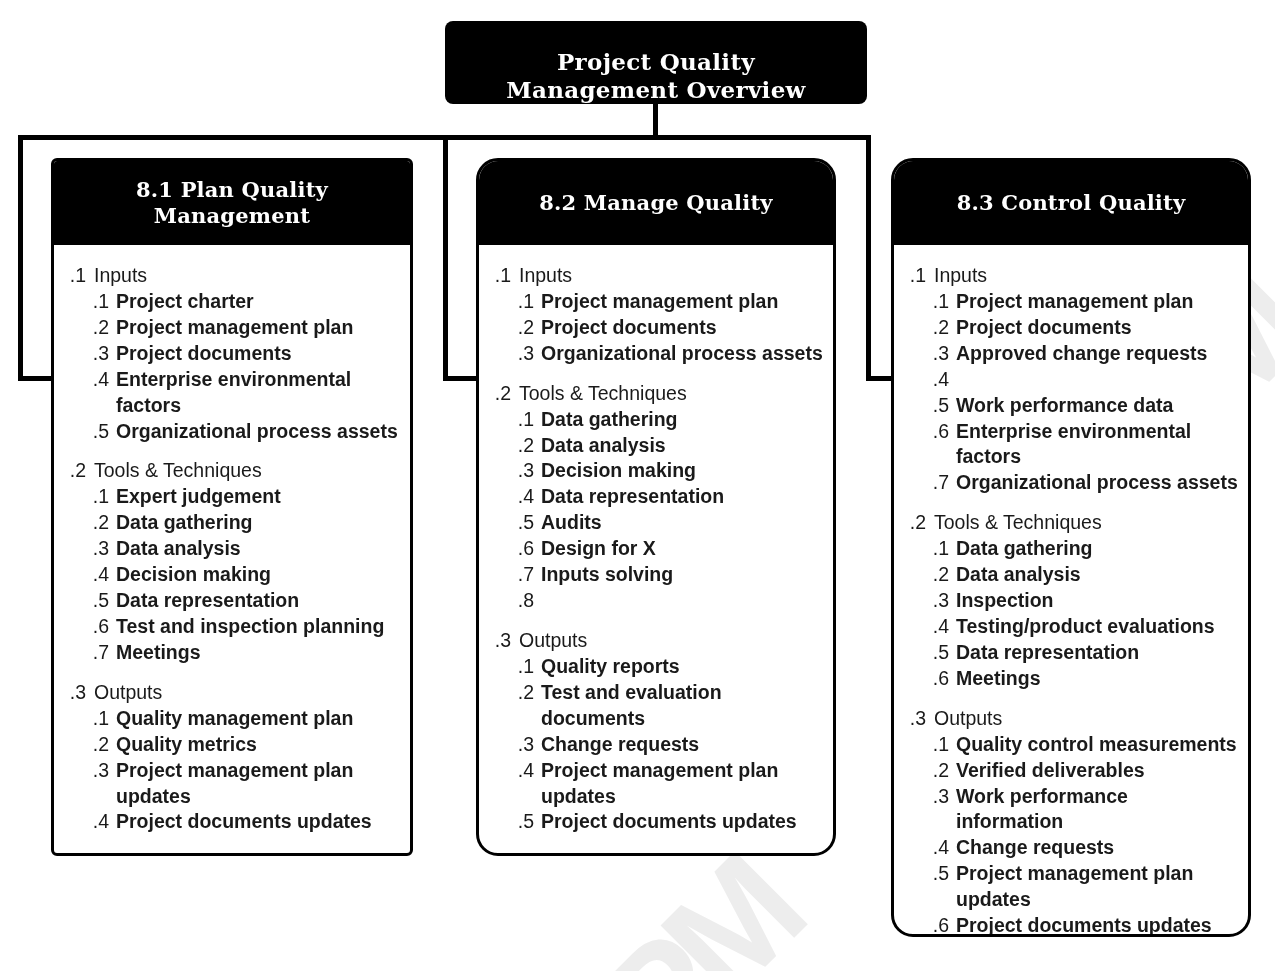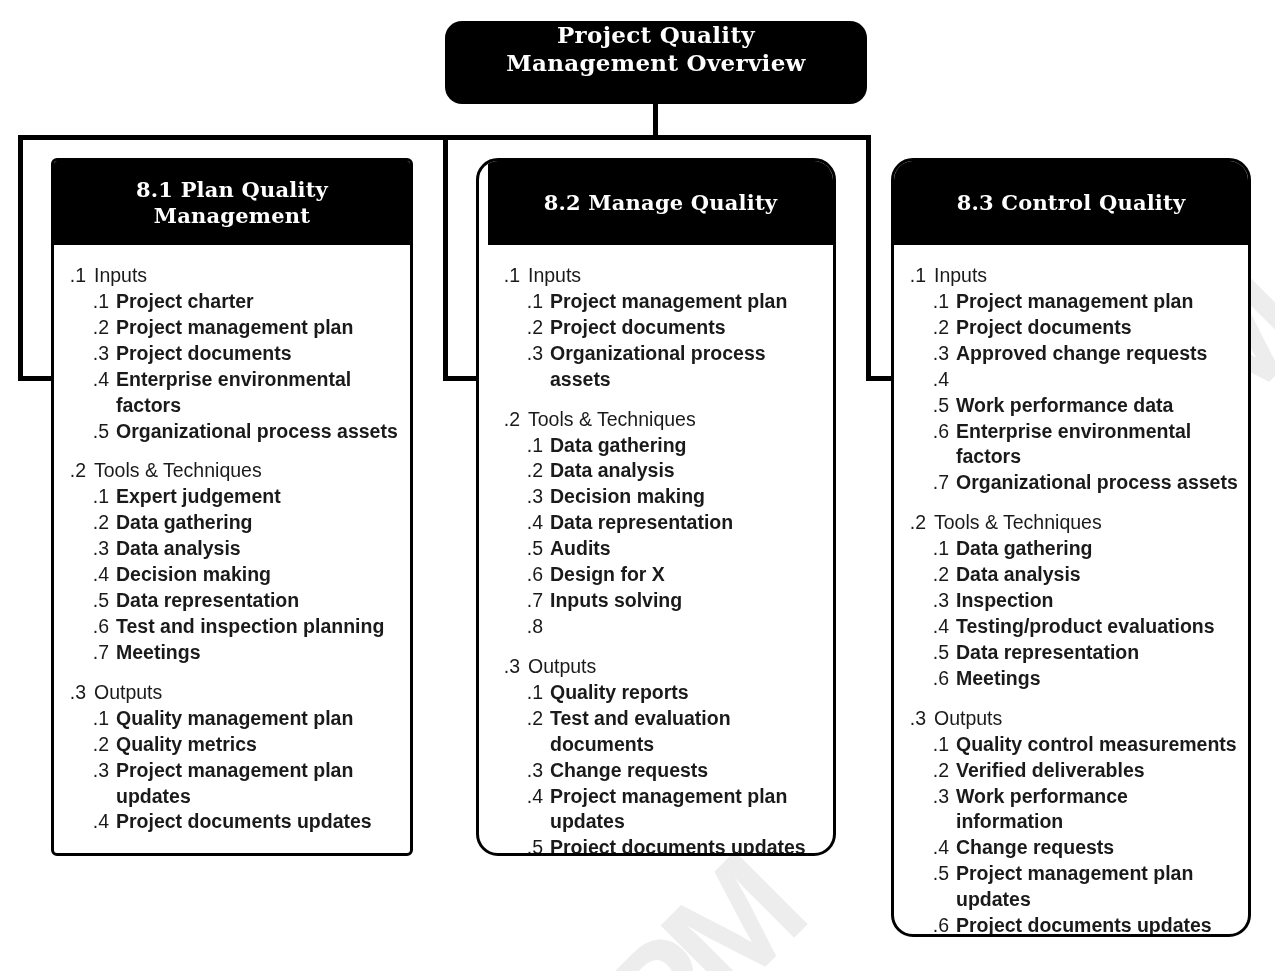--- a/index.html
+++ b/index.html
@@ -59,24 +59,24 @@
   #stub-3  { left: 866px; top: 376px; width: 38px; height: 5px;  }
 
   
   #title-box {
     position: absolute;
     left: 445px;
     top: 21px;
     width: 422px;
     height: 83px;
     background: #000000;
-    border-radius: 17px;
+    border-radius: 8px;
     z-index: 3;
     display: flex;
-    align-items: flex-start;
+    align-items: flex-end;
     justify-content: center;
   }
   #title-box .title-text {
     color: #ffffff;
     font-family: "DejaVu Serif", serif;
     font-weight: bold;
     font-size: 23px;
     line-height: 1.22;
     text-align: center;
     letter-spacing: 0.3px;
@@ -85,21 +85,21 @@
   
   .process-box {
     position: absolute;
     background: #ffffff;
     border: 3px solid #000000;
     border-radius: 22px;
     z-index: 2;
     overflow: hidden;
   }
   #box-1 { left: 51px;  top: 158px; width: 362px; height: 698px; border-radius: 6px; }
-  #box-2 { left: 476px; top: 158px; width: 360px; height: 698px; padding-left: 9px; }
+  #box-2 { left: 476px; top: 158px; width: 360px; height: 698px; }
   #box-3 { left: 891px; top: 158px; width: 360px; height: 779px; }
 
   .box-header {
     background: #000000;
     color: #ffffff;
     text-align: center;
     display: flex;
     align-items: center;
     justify-content: center;
     font-family: "DejaVu Serif", serif;

